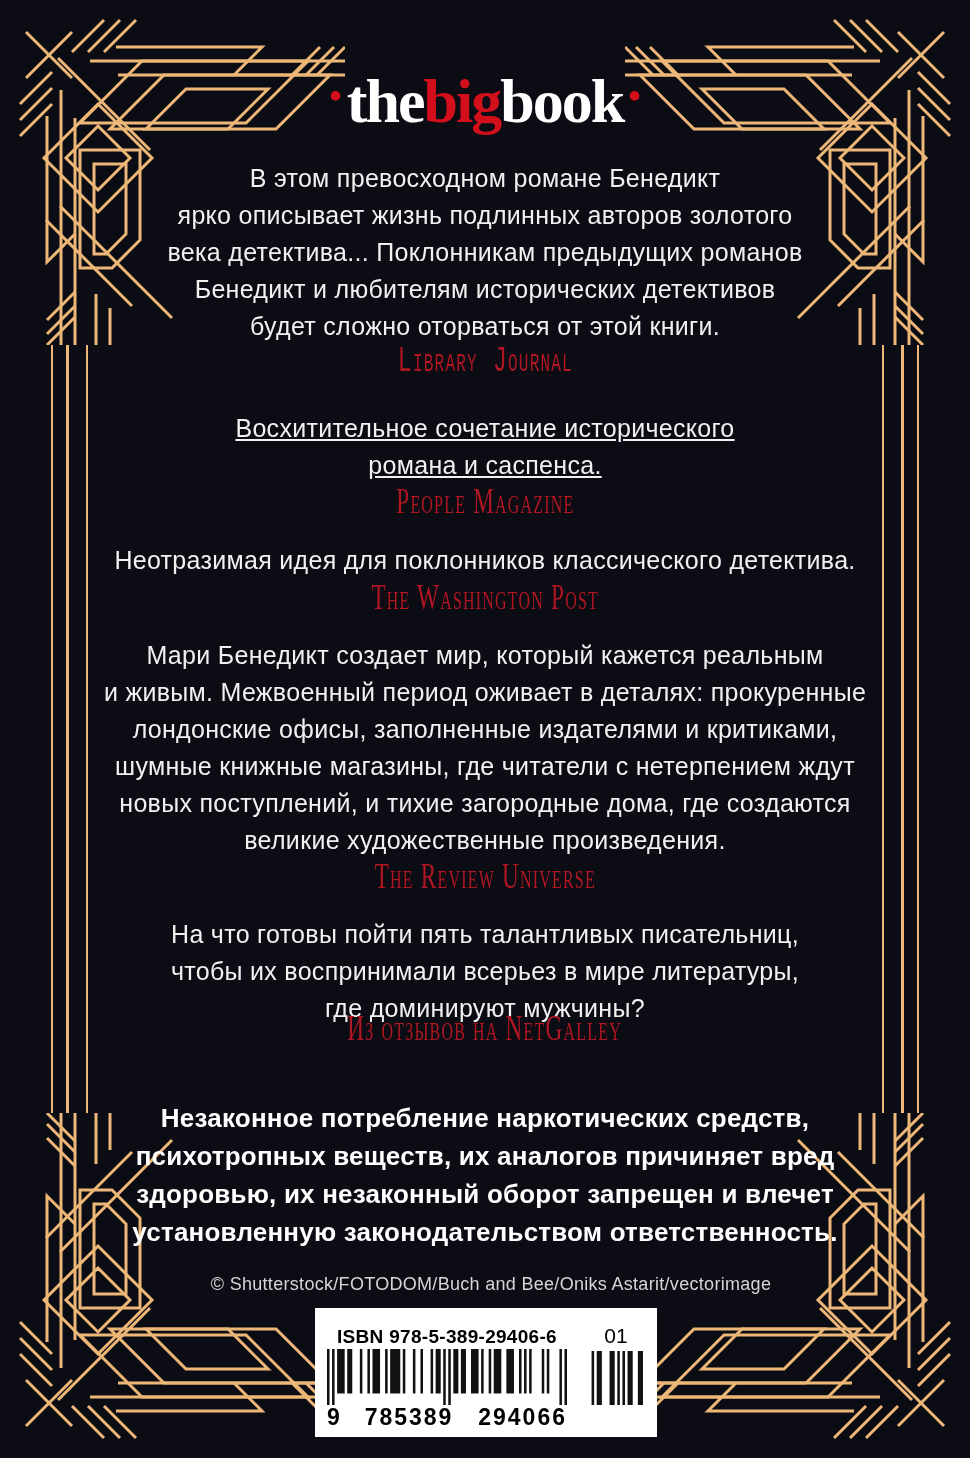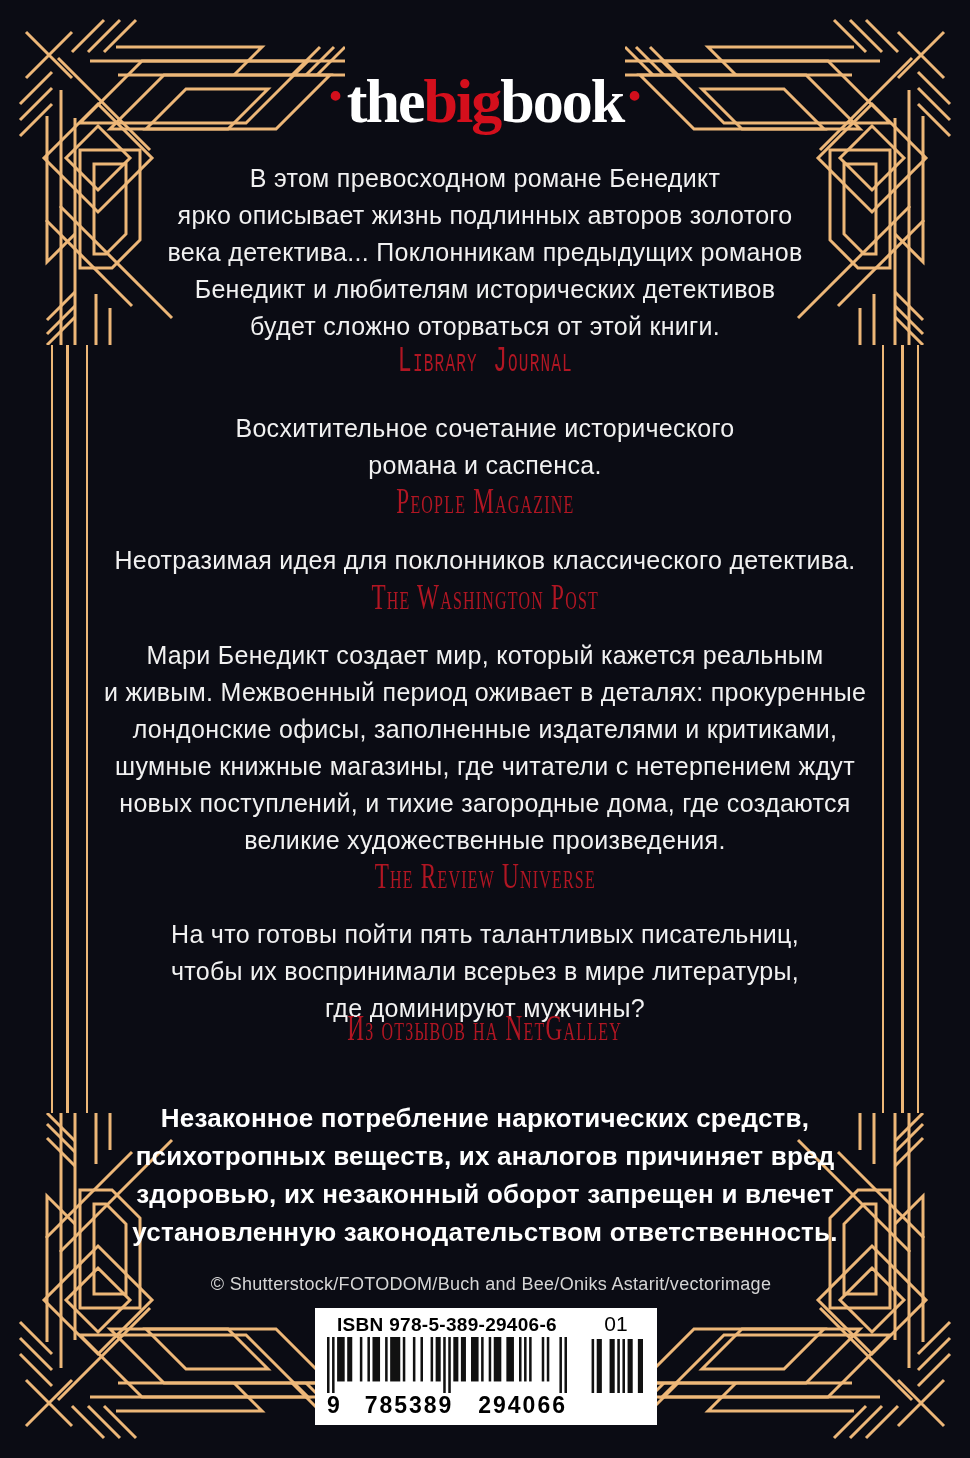--- a/index.html
+++ b/index.html
@@ -57,41 +57,41 @@
   .q-src{
     position:absolute;left:0;right:0;text-align:center;
     color:var(--red);
     font-family:"Liberation Serif",serif;
     font-variant:small-caps;
     font-size:29px;line-height:36px;
     white-space:nowrap;
   }
   .q-src>span{display:inline-block;transform:scale(.8,1.25);letter-spacing:1.5px;}
   .q1t{top:160px;} .q1s{top:344px;font-family:Liberation Mono, monospace;}
-  .q2t{top:410px;} .q2s{top:482px;}
+  .q2t{top:410px;text-decoration:underline;} .q2s{top:482px;}
   .q3t{top:542px;} .q3s{top:578px;}
   .q4t{top:637px;} .q4s{top:857px;}
   .q5t{top:916px;} .q5s{top:1009px;}
   
   .warning{
     position:absolute;top:1099px;left:60px;right:60px;
     text-align:center;color:#ffffff;
     font-size:26px;font-weight:bold;line-height:38px;letter-spacing:.2px;
     white-space:pre-line;
   }
   
   .credits{
     position:absolute;top:1274px;left:12px;right:0;
     text-align:center;color:#d6d6d6;font-size:18px;letter-spacing:.3px;
   }
   
   .isbn-box{
     position:absolute;top:1308px;left:315px;width:342px;
     background:#ffffff;color:#000;
-    padding:4px 12px 7px 12px;
+    padding:16px 12px 7px 12px;
   }
   .isbn-row{display:flex;align-items:flex-end;height:24px;}
   .isbn-label{width:240px;text-align:center;font-size:19px;font-weight:600;letter-spacing:.3px;white-space:nowrap;}
   .isbn-addon-label{width:54px;margin-left:22px;text-align:center;font-size:21px;font-weight:400;}
   .bars-row{display:flex;margin-top:1px;}
   .isbn-main{width:240px;}
   .isbn-main svg{display:block;width:240px;height:56px;}
   .digits{display:flex;justify-content:space-between;font-size:23px;font-weight:600;line-height:26px;margin-top:-1px;}
   .digits .grp{letter-spacing:2px;}
   .addon svg{display:block;width:54px;height:54px;margin-left:22px;margin-top:2px;}

